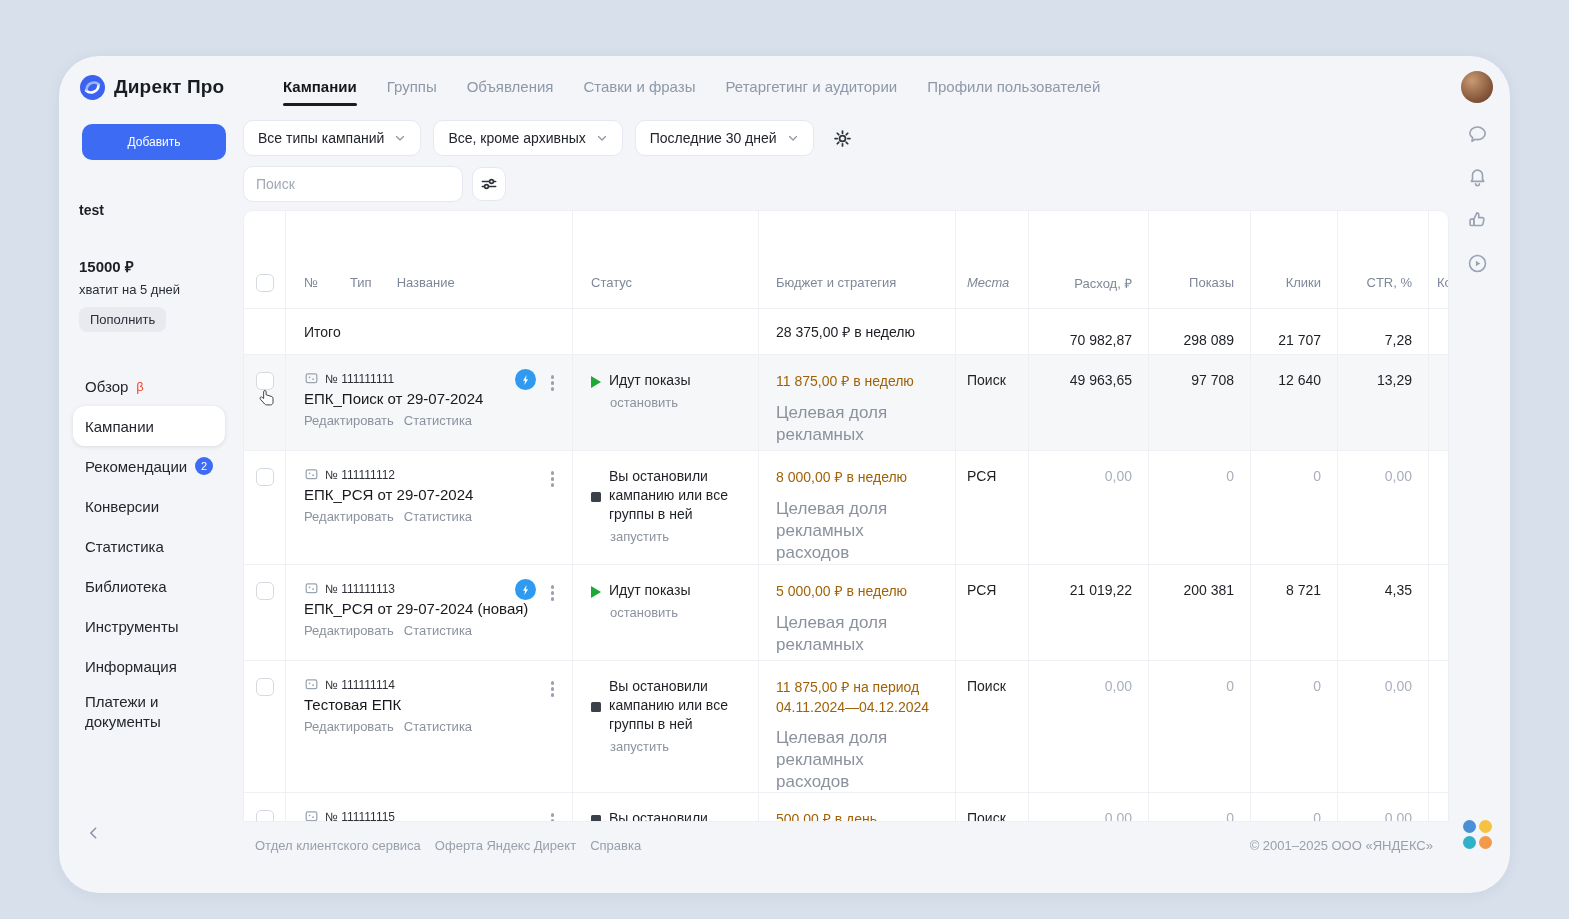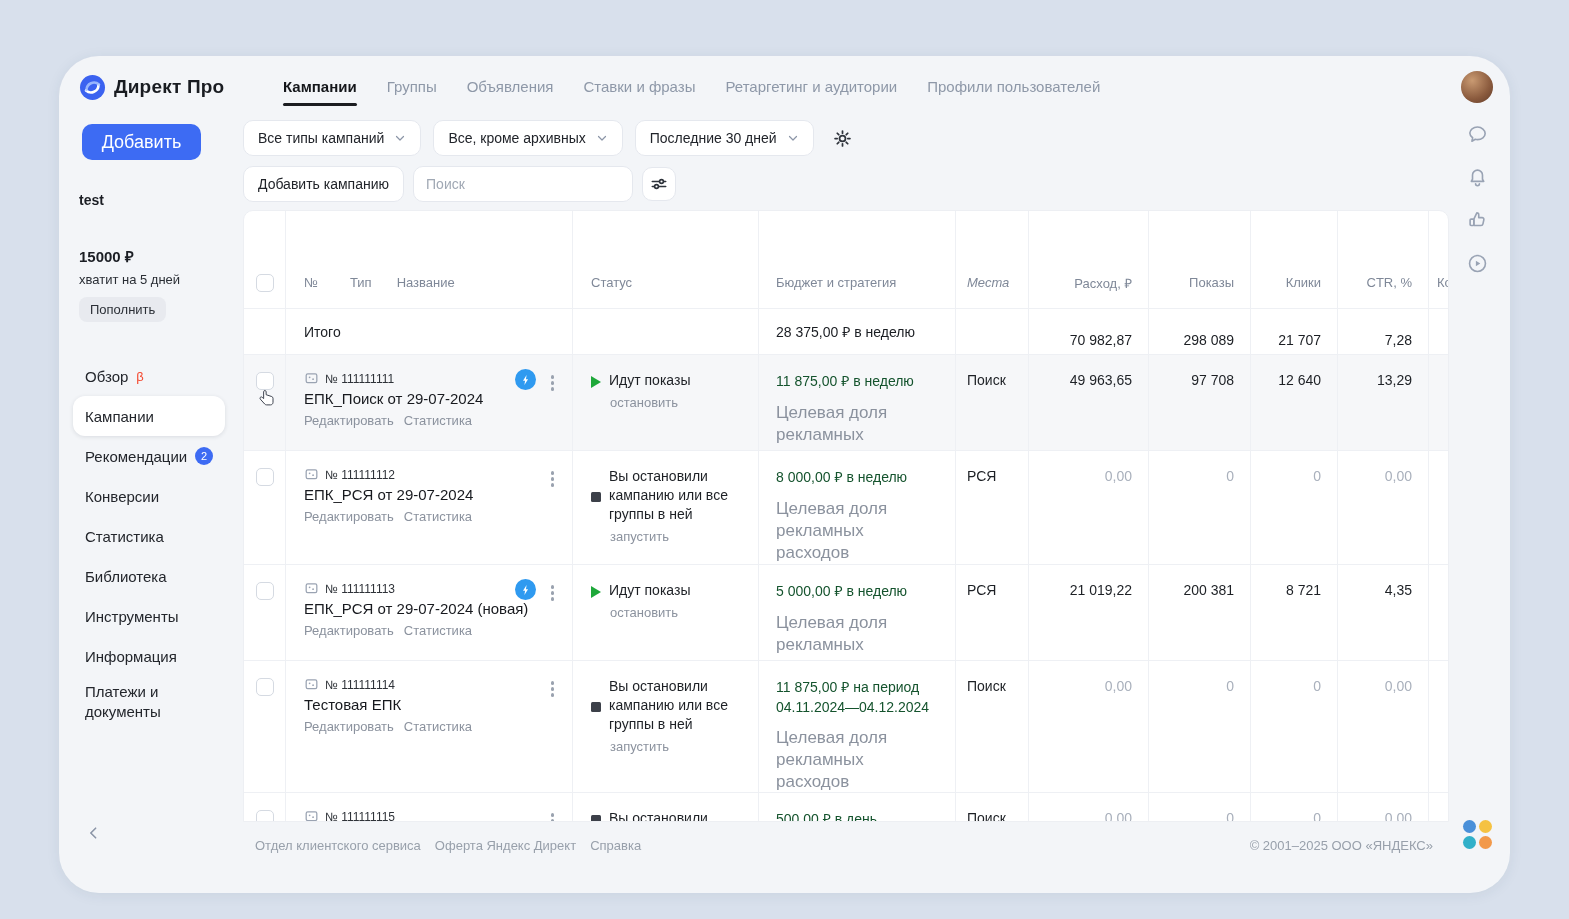--- a/index.html
+++ b/index.html
@@ -7,23 +7,23 @@
   body { background:#d8e0ec; font-family:"Liberation Sans", sans-serif; color:#21242a; }
 
   .card { position:absolute; left:59px; top:56px; width:1451px; height:837px;
           background:#f3f5f8; border-radius:40px; overflow:hidden;
           box-shadow:0 2px 14px rgba(40,60,90,.08); }
 
   
   .sidebar { position:absolute; left:0; top:0; width:184px; height:100%; padding:16px 14px 0 20px; }
   .logo { display:flex; align-items:center; gap:8px; height:30px; }
   .logo-text { font-size:19px; font-weight:700; color:#191c21; letter-spacing:.2px; }
-  .add-btn { display:block; margin:22px 0 0 3px; width:119px; height:36px; background:#3d6bf3; color:#fff;
-             border:none; border-radius:10px; font-size:18px; font-weight:500; font-family:inherit; cursor:pointer; }
-  .account { margin-top:32px; font-size:14px; font-weight:700; color:#1b1e24; }
+  .add-btn { display:block; margin:22px 0 0 3px; width:144px; height:36px; background:#3d6bf3; color:#fff;
+             border:none; border-radius:10px; font-size:12px; font-weight:500; font-family:inherit; cursor:pointer; }
+  .account { margin-top:42px; font-size:14px; font-weight:700; color:#1b1e24; }
   .balance { margin-top:38px; font-size:15px; font-weight:700; color:#1b1e24; }
   .balance-note { margin-top:6px; font-size:13px; color:#2a2e35; }
   .topup { display:inline-block; margin-top:10px; padding:5px 11px; background:#e8eaef; border-radius:8px;
            font-size:13px; color:#2b2f36; cursor:pointer; }
   .nav { margin-top:34px; margin-left:-6px; }
   .nav-item { display:flex; align-items:center; gap:8px; height:40px; padding:0 12px; border-radius:12px;
               font-size:15px; font-weight:500; color:#23262c; cursor:pointer; }
   .nav-item.active { background:#fff; box-shadow:0 1px 4px rgba(30,40,60,.12); width:152px; }
   .nav-item.two-line { height:56px; line-height:1.35; align-items:flex-start; padding-top:6px; }
   .beta { color:#f4472e; font-size:13px; font-weight:400; }
@@ -83,21 +83,21 @@
   .kebab i { width:3.5px; height:3.5px; border-radius:50%; background:#9aa2af; }
   .bolt { position:absolute; right:36px; top:14px; width:21px; height:21px; border-radius:50%;
           background:#2f9af0; display:flex; align-items:center; justify-content:center; }
   .c-status { padding:16px 14px 0 18px; }
   .status-line { display:flex; align-items:center; gap:8px; font-size:14px; color:#1d2025; line-height:1.35; }
   .st { flex:none; margin-top:3px; }
   .st.run { width:0; height:0; border-left:10px solid #1ea83a; border-top:6px solid transparent; border-bottom:6px solid transparent; }
   .st.stop { width:10px; height:10px; background:#3c4049; border-radius:1.5px; margin-top:4px; }
   .st-action { margin-top:5px; margin-left:19px; font-size:13px; color:#8b929e; cursor:pointer; }
   .c-budget { padding:17px 16px 0 17px; }
-  .b-amount { font-size:14px; color:#14532d; line-height:1.4; }
+  .b-amount { font-size:14px; color:#a16207; line-height:1.4; }
   .b-strategy { margin-top:10px; font-size:17px; color:#8b929e; line-height:1.3; }
   .c-places { padding:17px 0 0 11px; font-size:14px; color:#1d2025; }
   .c-num { padding:17px 16px 0 0; font-size:14px; color:#1d2025; text-align:right; }
   .t-data .c-num.muted, .c-places.muted { color:#a9b0bc; }
 
   .cursor { position:absolute; left:14px; top:177px; z-index:5; pointer-events:none; }
 
   
   .footer { position:absolute; left:0; top:766px; width:1206px; height:71px; display:flex;
             justify-content:space-between; align-items:flex-start; padding:16px 16px 0 12px;
@@ -210,23 +210,20 @@
       </span>
       <span class="icon-btn gear-btn">
         <svg width="21" height="21" viewBox="0 0 24 24" fill="none" stroke="#2e333b" stroke-width="2" stroke-linecap="round">
             <circle cx="12" cy="12" r="3.4"></circle>
             <path d="M12 3.5v2.4M12 18.1v2.4M3.5 12h2.4M18.1 12h2.4M6 6l1.7 1.7M16.3 16.3L18 18M18 6l-1.7 1.7M7.7 16.3L6 18"></path>
           </svg>
       </span>
     </div>
 
     <div class="filters2">
-      <span class="chip">
-        <span>Добавить кампанию</span>
-      </span>
       <input class="search" placeholder="Поиск" style="">
       <span class="icon-btn">
         <svg width="20" height="20" viewBox="0 0 24 24" fill="none" stroke="#2e333b" stroke-width="2" stroke-linecap="round">
             <path d="M4 9h16M4 15h16"></path>
             <circle cx="15" cy="9" r="2.3" fill="#fff"></circle>
             <circle cx="9" cy="15" r="2.3" fill="#fff"></circle>
           </svg>
       </span>
     </div>
 

